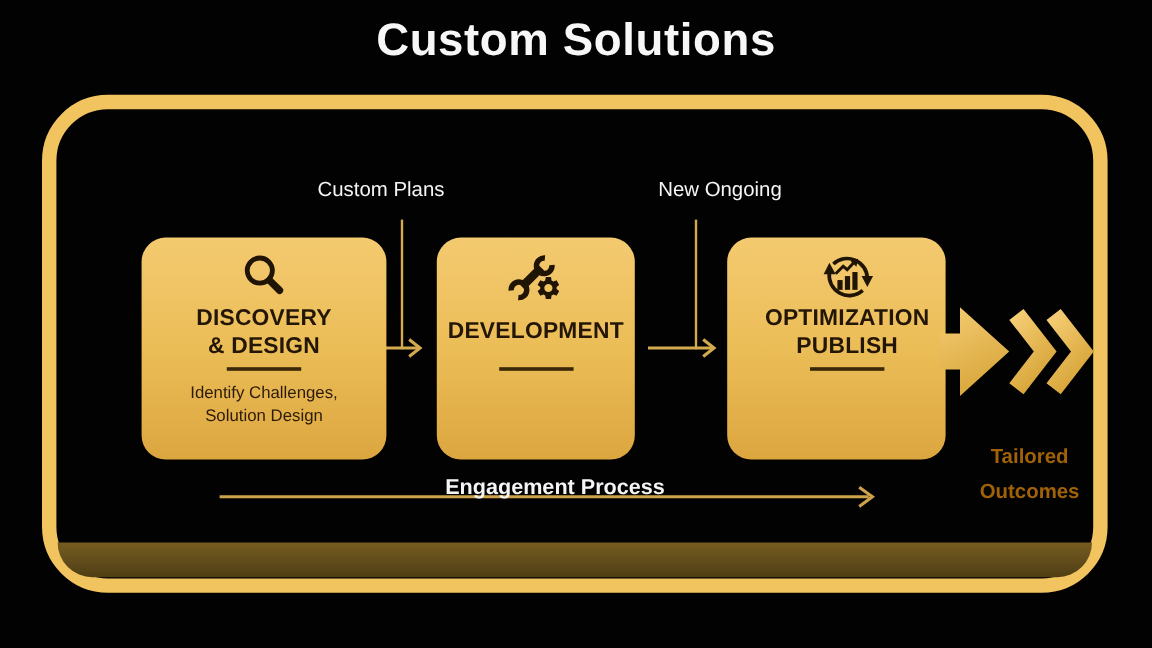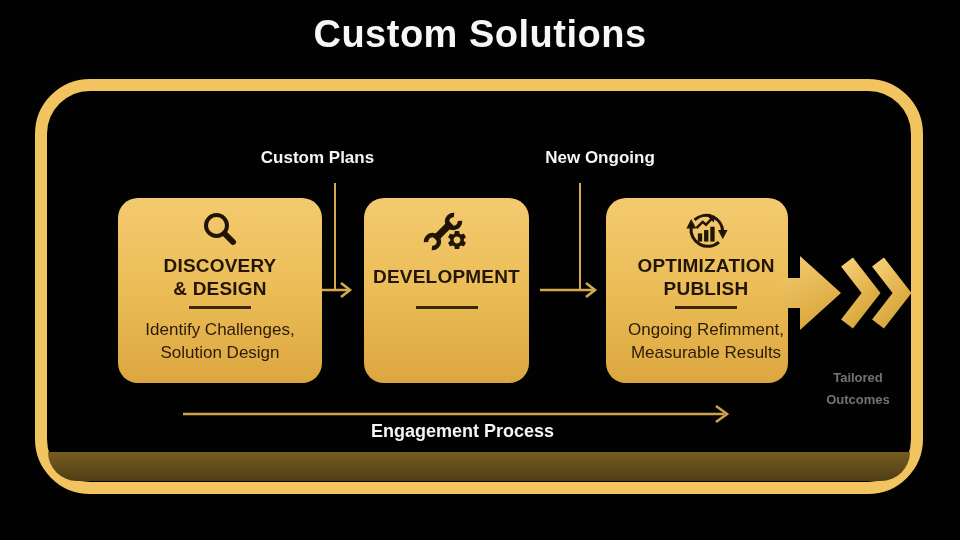--- a/index.html
+++ b/index.html
@@ -19,37 +19,37 @@
     background:linear-gradient(180deg,#F4CA70 0%,#EBBD57 50%,#DCA63F 100%);
     display:flex;flex-direction:column;align-items:center;padding-top:9px;box-sizing:border-box;}
   .stage.s1{left:118px;width:204px;}
   .stage.s2{left:364px;width:165px;}
   .stage.s3{left:606px;width:182px;padding-left:18px;}
   .stage-icon{height:47px;display:flex;align-items:center;justify-content:center;}
   .stage-title{min-height:47px;display:flex;align-items:center;justify-content:center;
     text-align:center;font-size:19px;font-weight:700;line-height:1.18;color:#241607;
     letter-spacing:.2px;white-space:pre-line;}
   .stage-divider{width:62px;height:2.5px;background:#3a2708;margin:5px 0 9px;}
-  .stage-subtitle{font-size:17px;font-weight:500;color:#2b1b08;text-align:center;
+  .stage-subtitle{font-size:14px;font-weight:500;color:#2b1b08;text-align:center;
     line-height:1.38;white-space:pre-line;}
 
-  .conn-label{position:absolute;top:148px;color:#f5f5f5;font-size:17px;font-weight:700;text-align:center;}
+  .conn-label{position:absolute;top:148px;color:#f5f5f5;font-size:17px;font-weight:400;text-align:center;}
   .conn-label.c1{left:240px;width:155px;}
   .conn-label.c2{left:525px;width:150px;}
   .vline{position:absolute;top:183px;width:2px;height:108px;background:#D3AA4E;}
   .vline.v1{left:334px;} .vline.v2{left:579px;}
   .harrow{position:absolute;top:281px;}
   .harrow.h1{left:295px;} .harrow.h2{left:540px;}
 
   .big-arrow{position:absolute;left:783px;top:246px;}
   .outcome-label{position:absolute;left:798px;top:367px;width:120px;text-align:center;
-    color:#737373;font-size:13px;font-weight:700;line-height:1.7;white-space:pre-line;}
+    color:#a16207;font-size:17px;font-weight:700;line-height:1.7;white-space:pre-line;}
 
   .bottom-arrow{position:absolute;left:180px;top:403px;}
-  .process-label{position:absolute;left:320px;top:421px;width:285px;text-align:center;
+  .process-label{position:absolute;left:320px;top:396px;width:285px;text-align:center;
     color:#f5f5f5;font-size:18px;font-weight:700;}
 </style>
 </head>
 <body>
 
 <div class="slide">
 
   <div class="page-title">Custom Solutions</div>
 
   <div class="frame"></div>
@@ -109,22 +109,20 @@
         <rect x="15.5" y="26.5" width="4.5" height="8.5" fill="#201505"></rect>
         <rect x="22" y="23" width="4.5" height="12" fill="#201505"></rect>
         <rect x="28.5" y="19.5" width="4.5" height="15.5" fill="#201505"></rect>
         <path d="M 14 21 L 20.5 14.5 L 24 17.5 L 30 11" fill="none" stroke="#201505" stroke-width="2.6"></path>
         <polygon points="26.5,9.5 33.5,8 32,15" fill="#201505"></polygon>
       </svg>
     </div>
     <div class="stage-title">OPTIMIZATION
 PUBLISH</div>
     <div class="stage-divider"></div>
-    <div class="stage-subtitle">Ongoing Refimment,
-Measurable Results</div>
   </div>
 
   <svg class="big-arrow" width="130" height="96" viewBox="0 0 130 96">
     <defs>
       <linearGradient id="goldGrad" x1="0" y1="0" x2="0.4" y2="1">
         <stop offset="0" stop-color="#F5CD74"></stop>
         <stop offset="1" stop-color="#D9A73C"></stop>
       </linearGradient>
     </defs>
     <polygon points="0,32 17,32 17,10 58,47 17,84 17,62 0,62" fill="url(#goldGrad)"></polygon>

